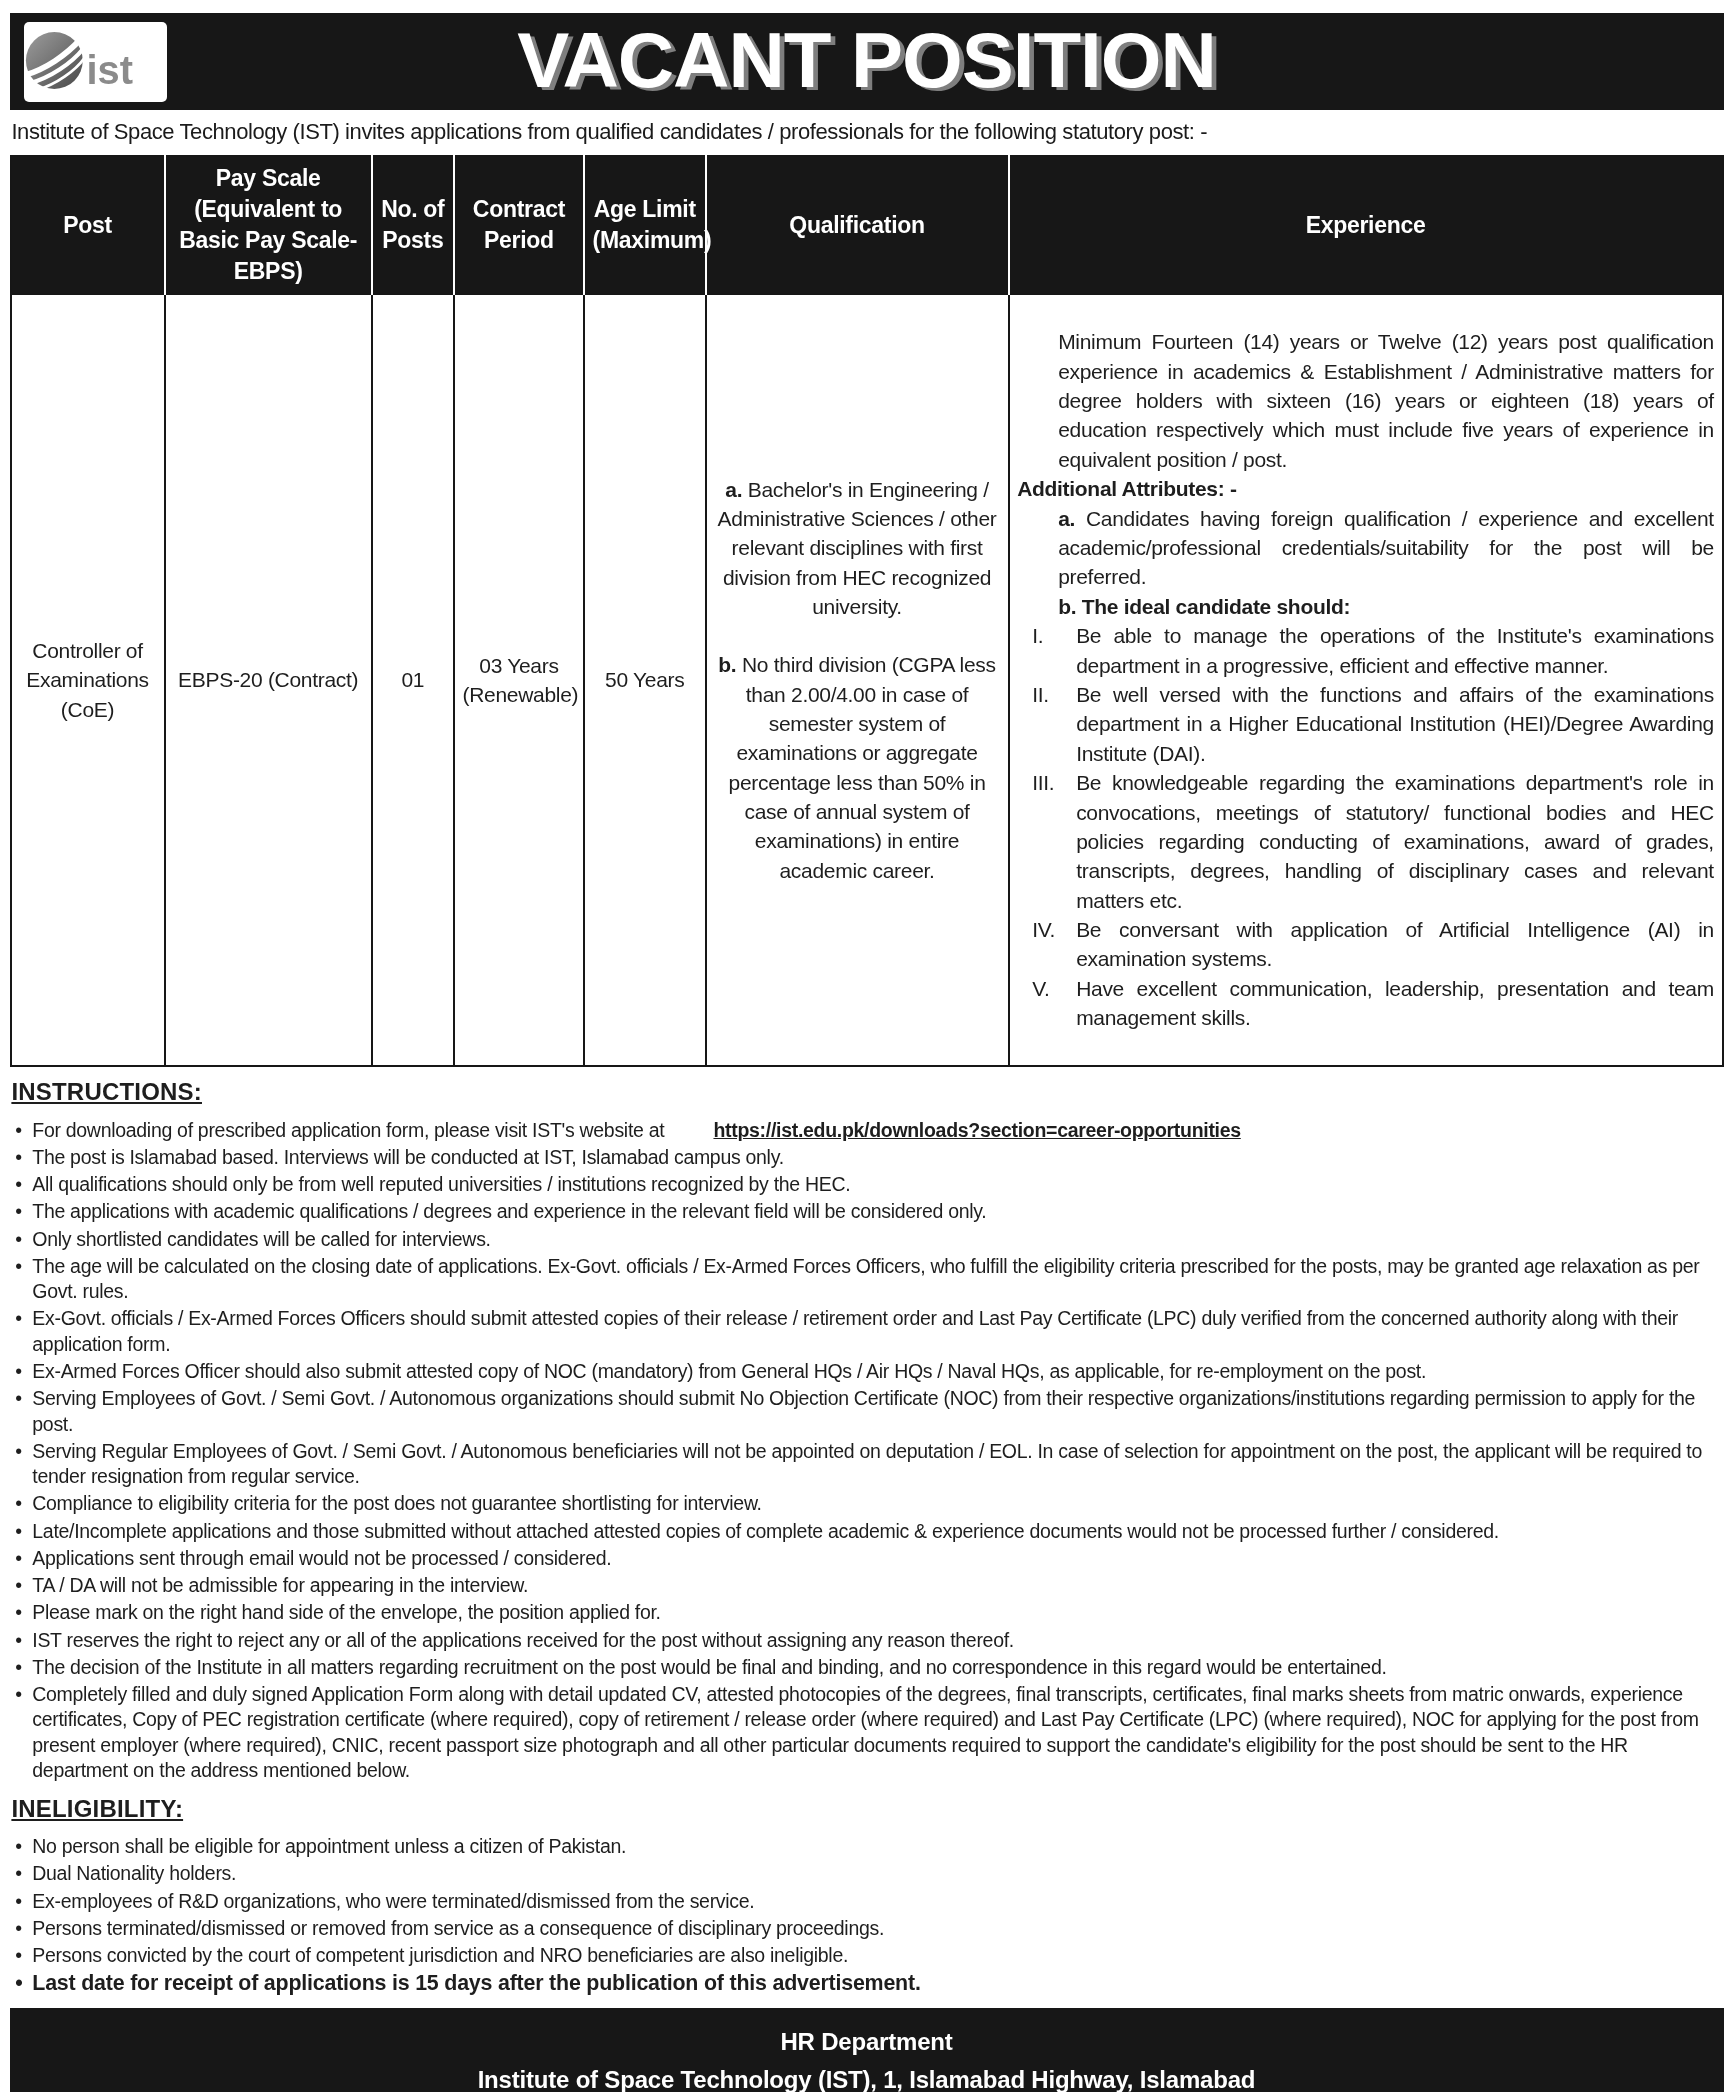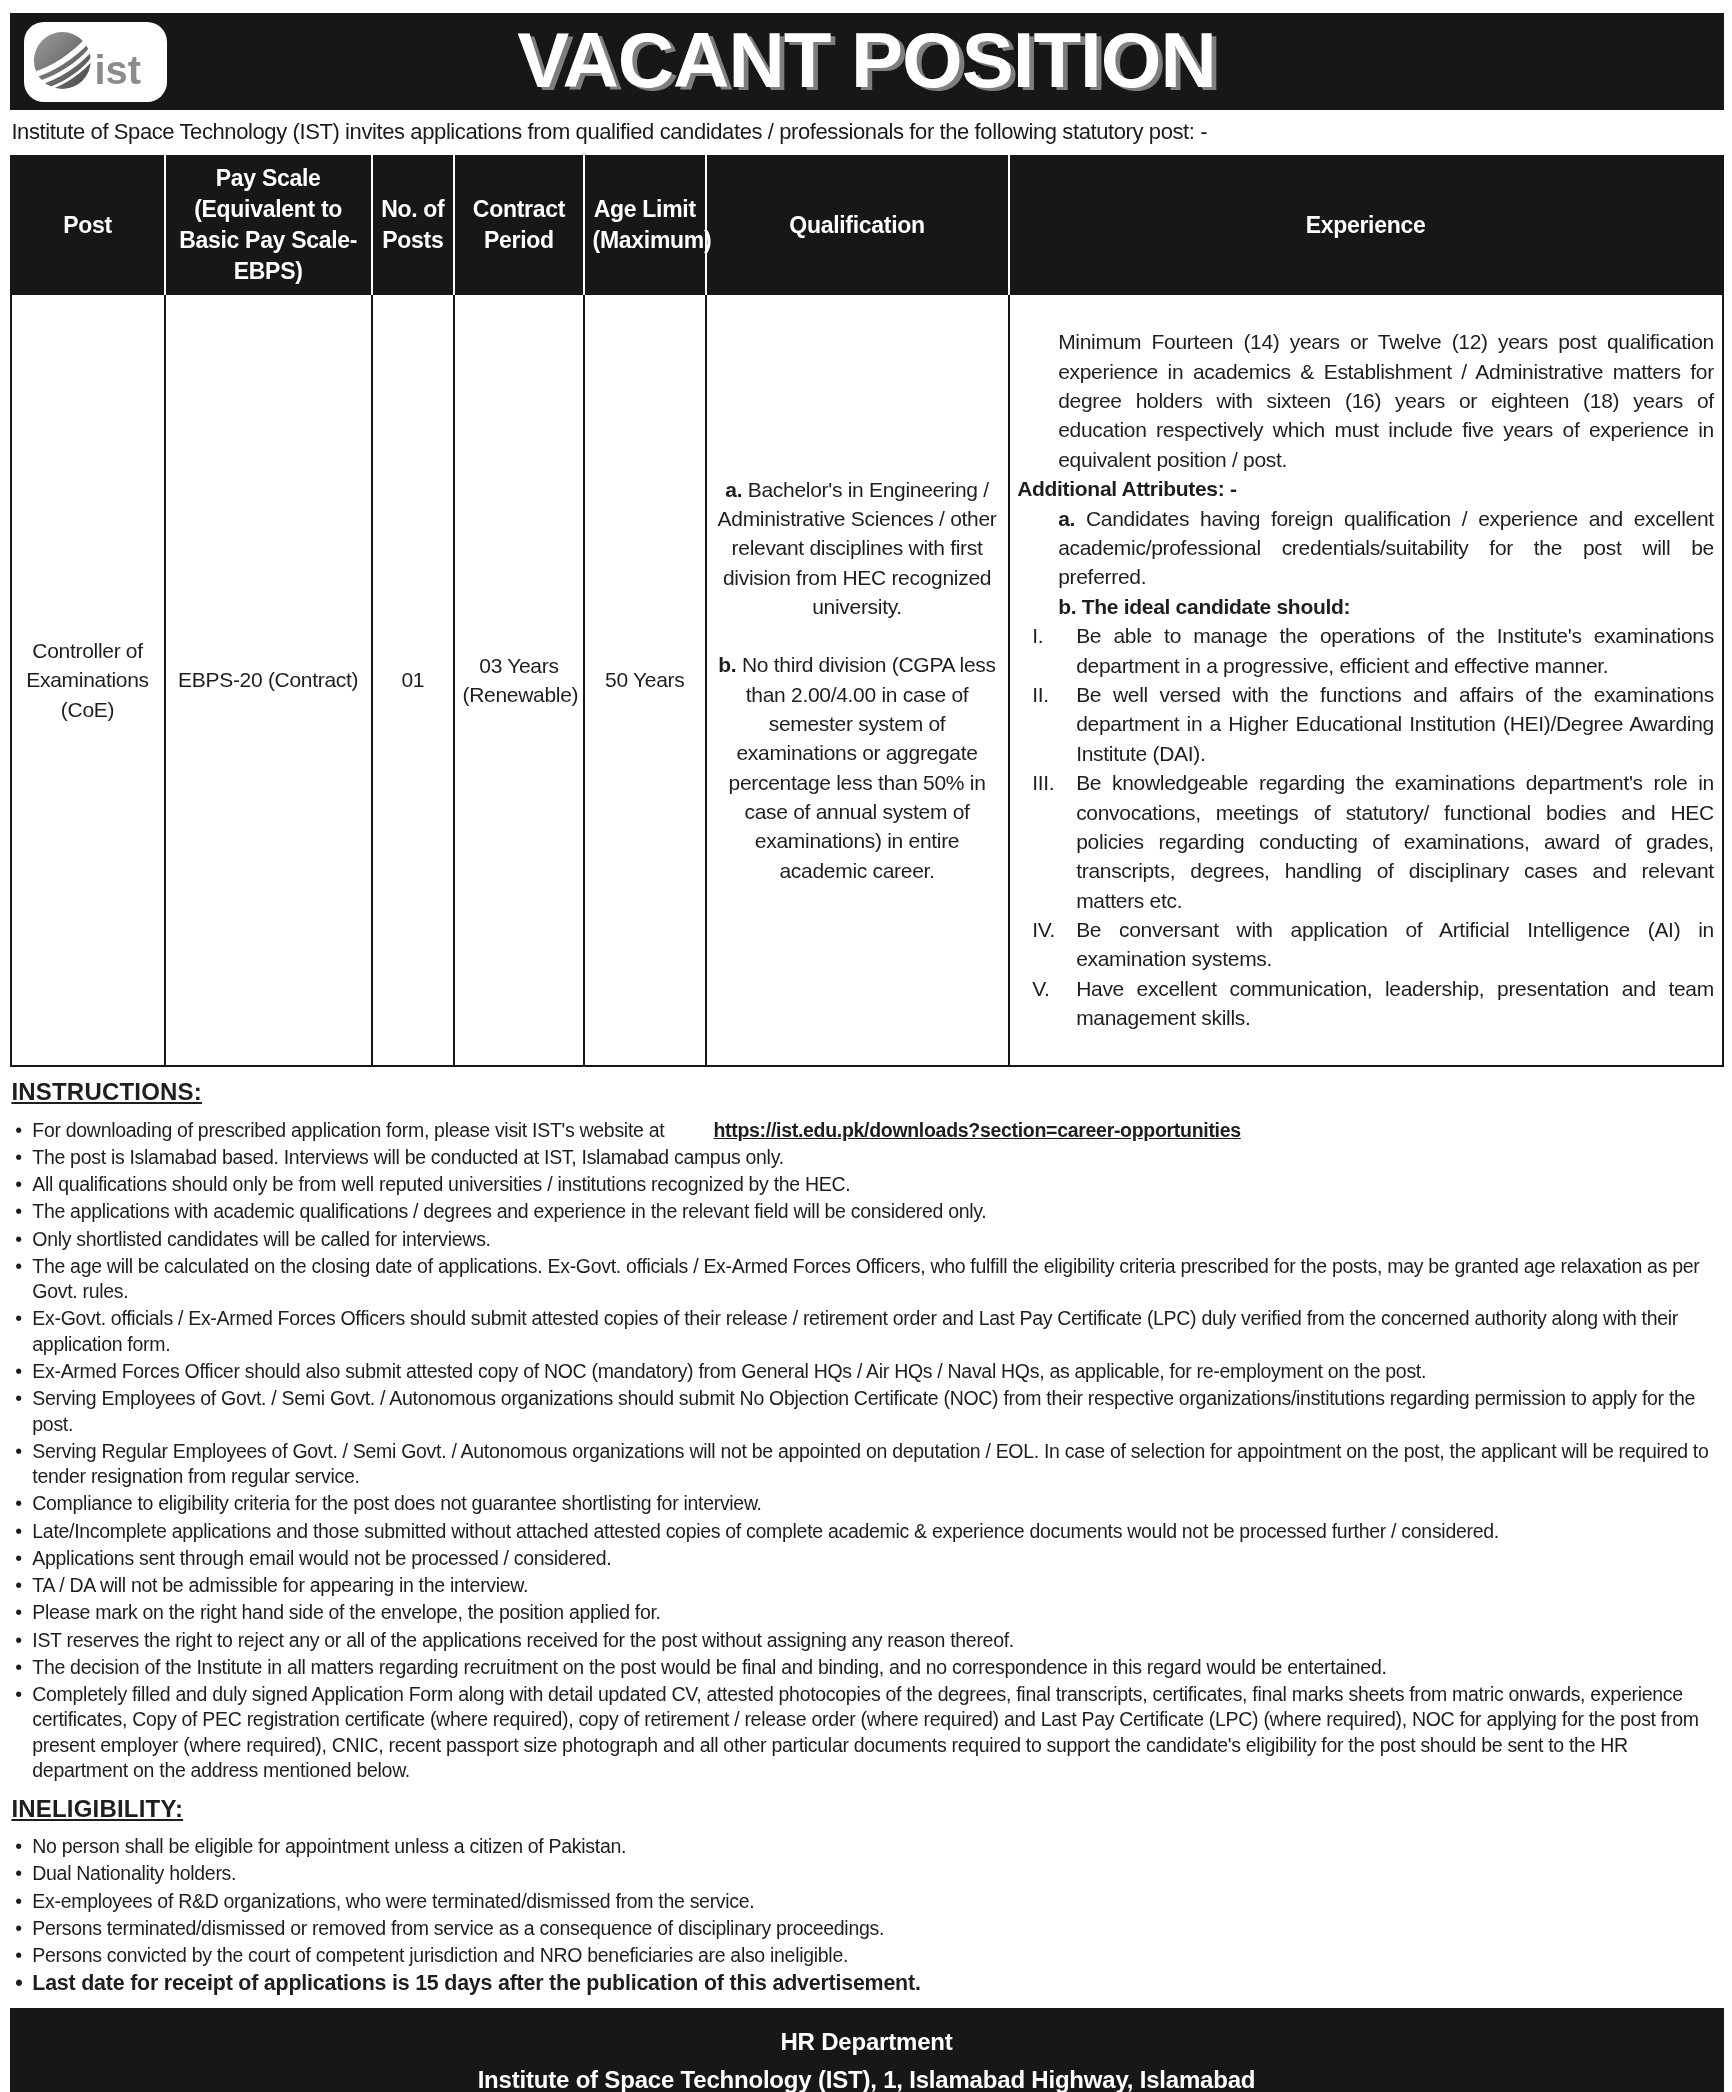--- a/index.html
+++ b/index.html
@@ -17,22 +17,22 @@
     position: relative;
     background: #171717;
     height: 97px;
     width: 100%;
   }
   .logo-box {
     position: absolute;
     left: 14.3px; top: 8.6px;
     width: 143px; height: 80px;
     background: #ffffff;
-    border-radius: 20px;
-    display: flex; align-items: center; justify-content: center;
+    border-radius: 5px;
+    display: flex; align-items: center; justify-content: flex-start;
   }
   .banner-title {
     position: absolute; left: 0; right: 0; top: 50%;
     transform: translateY(-52%);
     text-align: center;
     color: #ffffff;
     font-size: 78px;
     font-weight: bold;
     letter-spacing: -1px;
     text-shadow: 4.8px 3.8px 0 #7e7e7e;
@@ -230,21 +230,21 @@
   <ul class="bullets">
     <li><span>For downloading of prescribed application form, please visit IST's website at </span><a class="doc-link">https://ist.edu.pk/downloads?section=career-opportunities</a></li>
     <li>The post is Islamabad based. Interviews will be conducted at IST, Islamabad campus only.</li>
     <li>All qualifications should only be from well reputed universities / institutions recognized by the HEC.</li>
     <li>The applications with academic qualifications / degrees and experience in the relevant field will be considered only.</li>
     <li>Only shortlisted candidates will be called for interviews.</li>
     <li>The age will be calculated on the closing date of applications. Ex-Govt. officials / Ex-Armed Forces Officers, who fulfill the eligibility criteria prescribed for the posts, may be granted age relaxation as per Govt. rules.</li>
     <li>Ex-Govt. officials / Ex-Armed Forces Officers should submit attested copies of their release / retirement order and Last Pay Certificate (LPC) duly verified from the concerned authority along with their application form.</li>
     <li>Ex-Armed Forces Officer should also submit attested copy of NOC (mandatory) from General HQs / Air HQs / Naval HQs, as applicable, for re-employment on the post.</li>
     <li>Serving Employees of Govt. / Semi Govt. / Autonomous organizations should submit No Objection Certificate (NOC) from their respective organizations/institutions regarding permission to apply for the post.</li>
-    <li>Serving Regular Employees of Govt. / Semi Govt. / Autonomous organizations will not be appointed on deputation / EOL. In case of selection for appointment on the post, the applicant will be required to tender resignation from regular service.</li>
+    <li>Serving Regular Employees of Govt. / Semi Govt. / Autonomous beneficiaries will not be appointed on deputation / EOL. In case of selection for appointment on the post, the applicant will be required to tender resignation from regular service.</li>
     <li>Compliance to eligibility criteria for the post does not guarantee shortlisting for interview.</li>
     <li>Late/Incomplete applications and those submitted without attached attested copies of complete academic &amp; experience documents would not be processed further / considered.</li>
     <li>Applications sent through email would not be processed / considered.</li>
     <li>TA / DA will not be admissible for appearing in the interview.</li>
     <li>Please mark on the right hand side of the envelope, the position applied for.</li>
     <li>IST reserves the right to reject any or all of the applications received for the post without assigning any reason thereof.</li>
     <li>The decision of the Institute in all matters regarding recruitment on the post would be final and binding, and no correspondence in this regard would be entertained.</li>
     <li>Completely filled and duly signed Application Form along with detail updated CV, attested photocopies of the degrees, final transcripts, certificates, final marks sheets from matric onwards, experience certificates, Copy of PEC registration certificate (where required), copy of retirement / release order (where required) and Last Pay Certificate (LPC) (where required), NOC for applying for the post from present employer (where required), CNIC, recent passport size photograph and all other particular documents required to support the candidate's eligibility for the post should be sent to the HR department on the address mentioned below.</li>
   </ul>
 

